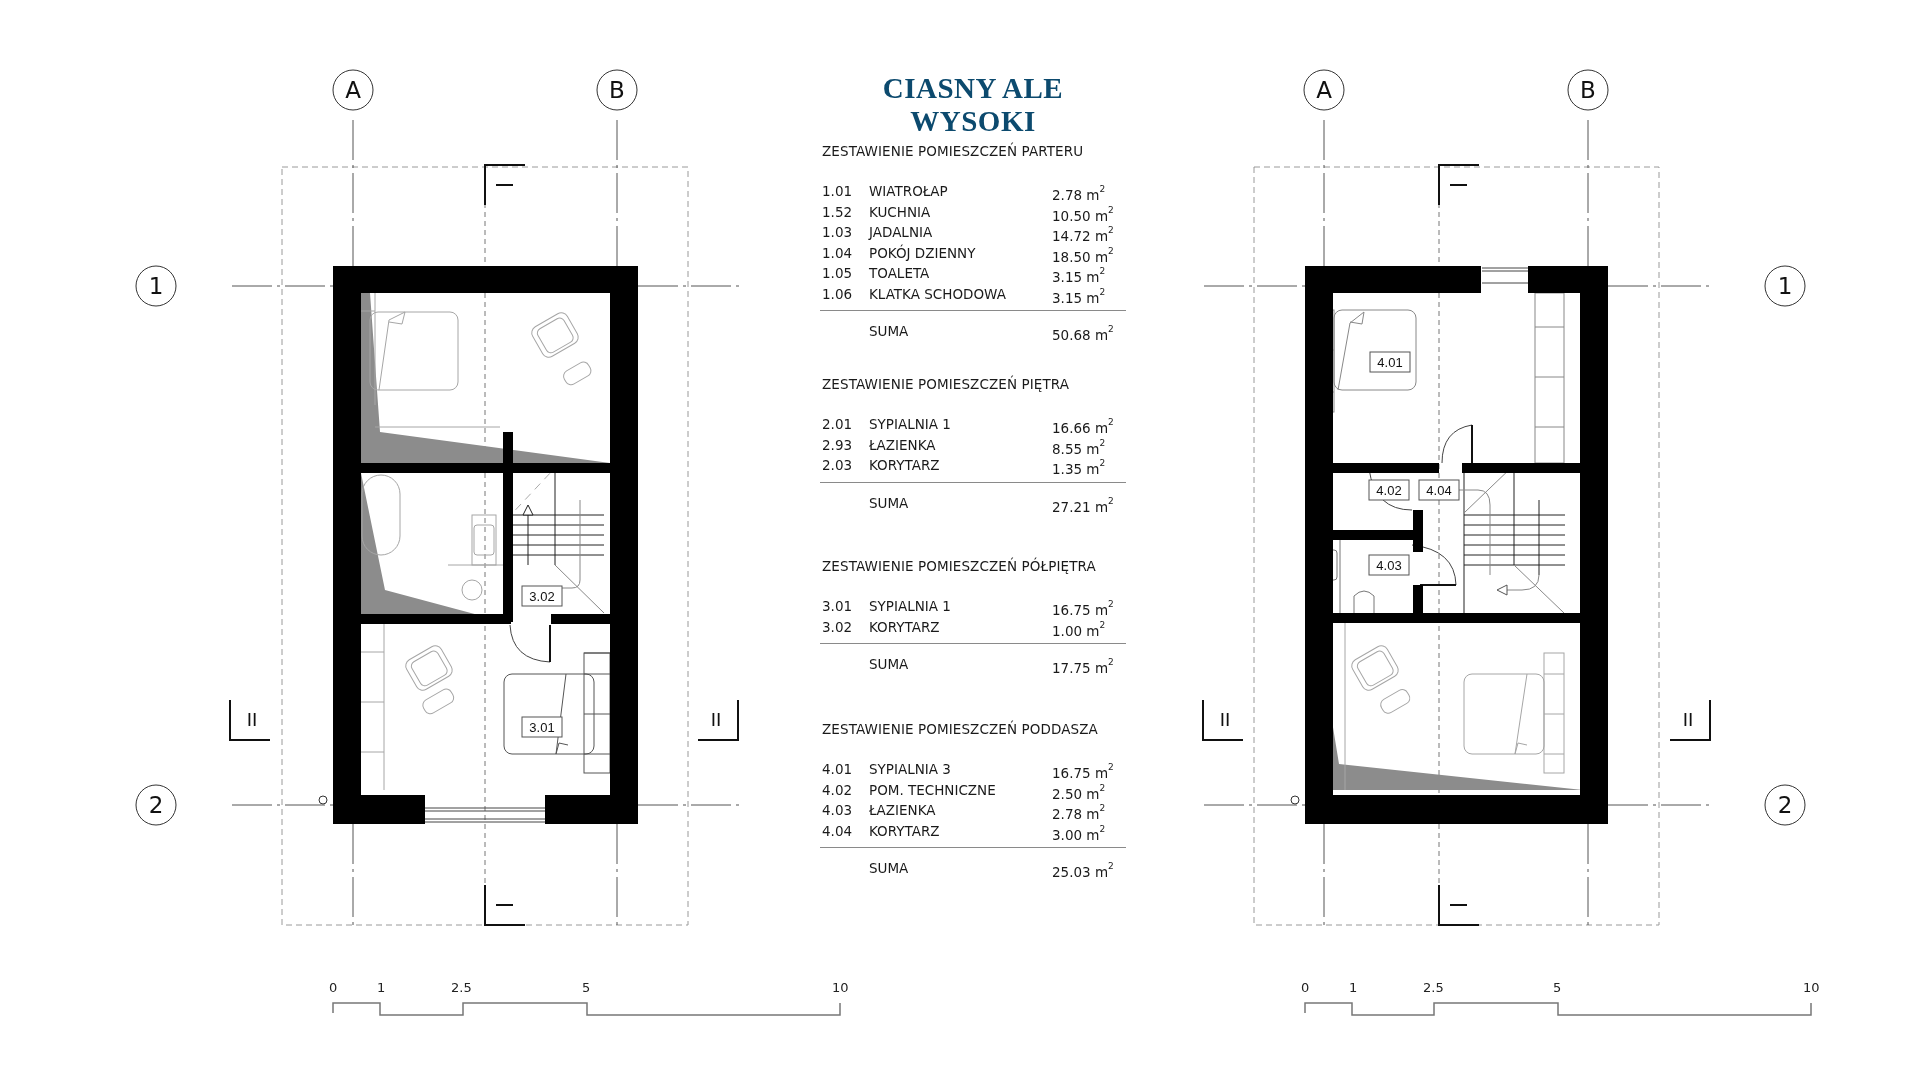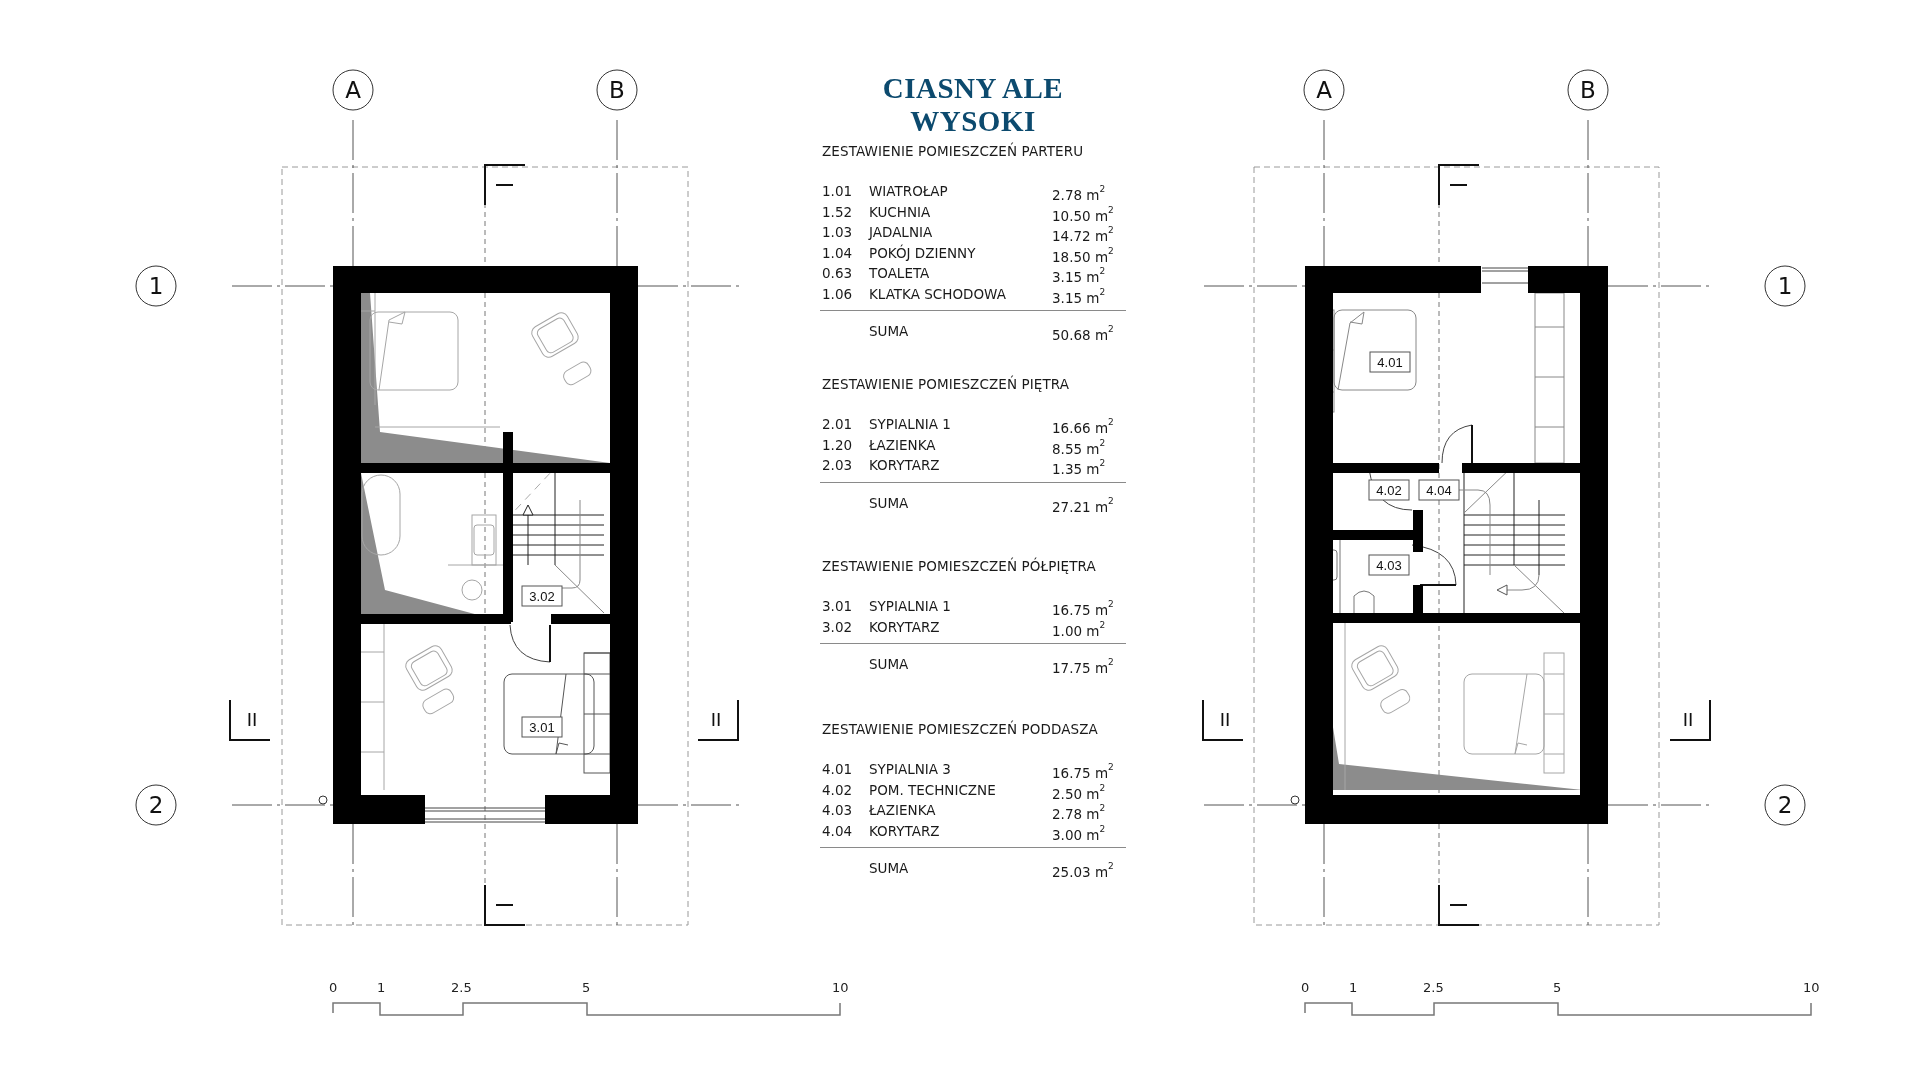--- a/index.html
+++ b/index.html
@@ -40,21 +40,21 @@
       <span class="num">1.03</span>
       <span class="nm">JADALNIA</span>
       <span class="ar"><span>14.72 m</span><sup>2</sup></span>
     </div>
   <div class="row">
       <span class="num">1.04</span>
       <span class="nm">POKÓJ DZIENNY</span>
       <span class="ar"><span>18.50 m</span><sup>2</sup></span>
     </div>
   <div class="row">
-      <span class="num">0.63</span>
+      <span class="num">1.05</span>
       <span class="nm">TOALETA</span>
       <span class="ar"><span>3.15 m</span><sup>2</sup></span>
     </div>
   <div class="row">
       <span class="num">1.06</span>
       <span class="nm">KLATKA SCHODOWA</span>
       <span class="ar"><span>3.15 m</span><sup>2</sup></span>
     </div>
   <div class="rule"></div>
   <div class="row">
@@ -65,21 +65,21 @@
 
 <div class="tbl" style="top:374px;">
   <div class="head">ZESTAWIENIE POMIESZCZEŃ PIĘTRA</div>
   <div class="spacer" style="height:20px"></div>
   <div class="row">
       <span class="num">2.01</span>
       <span class="nm">SYPIALNIA 1</span>
       <span class="ar"><span>16.66 m</span><sup>2</sup></span>
     </div>
   <div class="row">
-      <span class="num">1.20</span>
+      <span class="num">2.93</span>
       <span class="nm">ŁAZIENKA</span>
       <span class="ar"><span>8.55 m</span><sup>2</sup></span>
     </div>
   <div class="row">
       <span class="num">2.03</span>
       <span class="nm">KORYTARZ</span>
       <span class="ar"><span>1.35 m</span><sup>2</sup></span>
     </div>
   <div class="rule"></div>
   <div class="row">

